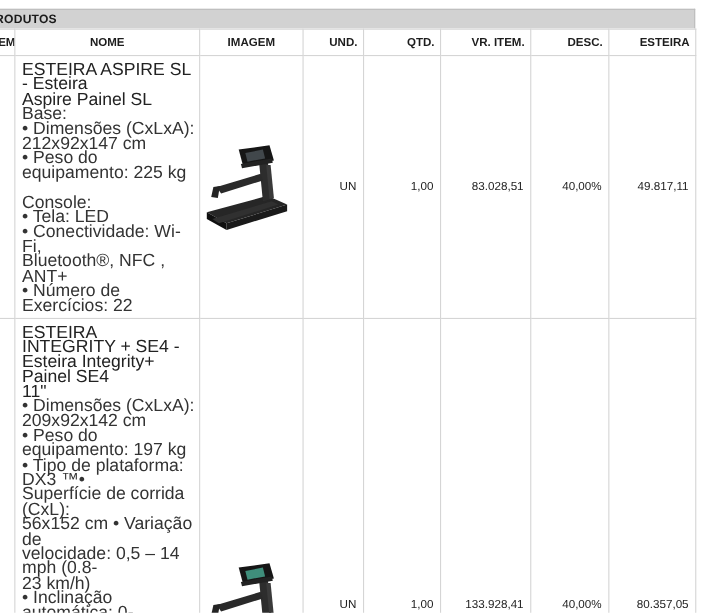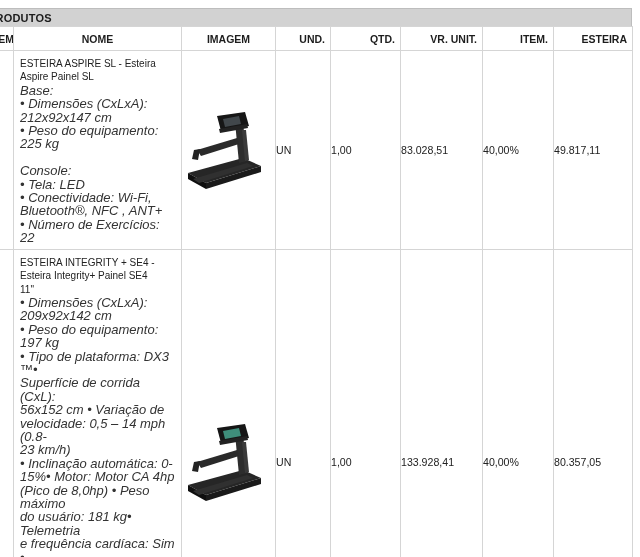--- a/index.html
+++ b/index.html
@@ -29,28 +29,28 @@
   }
   th.a-left   { text-align:center; }
   th.a-center { text-align:center;margin-top:16px; }
   th.a-right  { text-align:right; }
 
   tr.row-1 { height:168px; }
   tr.row-2 { height:300px; }
 
   td.c-item { vertical-align:top; }
   td.c-nome { vertical-align:top; padding:6px 4px 4px 6px; }
-  .p-name  { font-size:10px; line-height:13.4px; color:#222; white-space:pre-line; }
-  .p-specs { font-size:13px; line-height:13.4px; color:#333; font-style:italic; white-space:pre-line; }
+  .p-name  { font-size:16px; line-height:13.4px; color:#222; white-space:pre-line; }
+  .p-specs { font-size:16px; line-height:13.4px; color:#333; white-space:pre-line; }
 
   td.c-img { vertical-align:middle; text-align:center; padding:0; }
   td.c-img svg { display:block; margin:0 auto; }
 
   td.num {
-    vertical-align:middle; padding-right:6px;
+    vertical-align:middle; text-align:right; padding-right:6px;
     font-size:10.6px; color:#222; white-space:nowrap;
   }
 </style>
 </head>
 <body>
 
 <div class="viewport">
   <div class="shift">
 
     <div class="title-bar">
@@ -68,22 +68,22 @@
         <col style="width:71px">
           <col style="width:79px">
       </colgroup>
       <thead>
         <tr>
           <th class="a-right">ITEM</th>
           <th class="a-left">NOME</th>
           <th class="a-center">IMAGEM</th>
           <th class="a-right">UND.</th>
           <th class="a-right">QTD.</th>
-          <th class="a-right">VR. UNIT.</th>
-          <th class="a-right">ITEM.</th>
+          <th class="a-right">VR. ITEM.</th>
+          <th class="a-right">DESC.</th>
           <th class="a-right">ESTEIRA</th>
         </tr>
       </thead>
       <tbody>
 
         <tr class="row-1">
           <td class="c-item"></td>
           <td class="c-nome">
             <div class="p-name">ESTEIRA ASPIRE SL - Esteira
 Aspire Painel SL</div>

